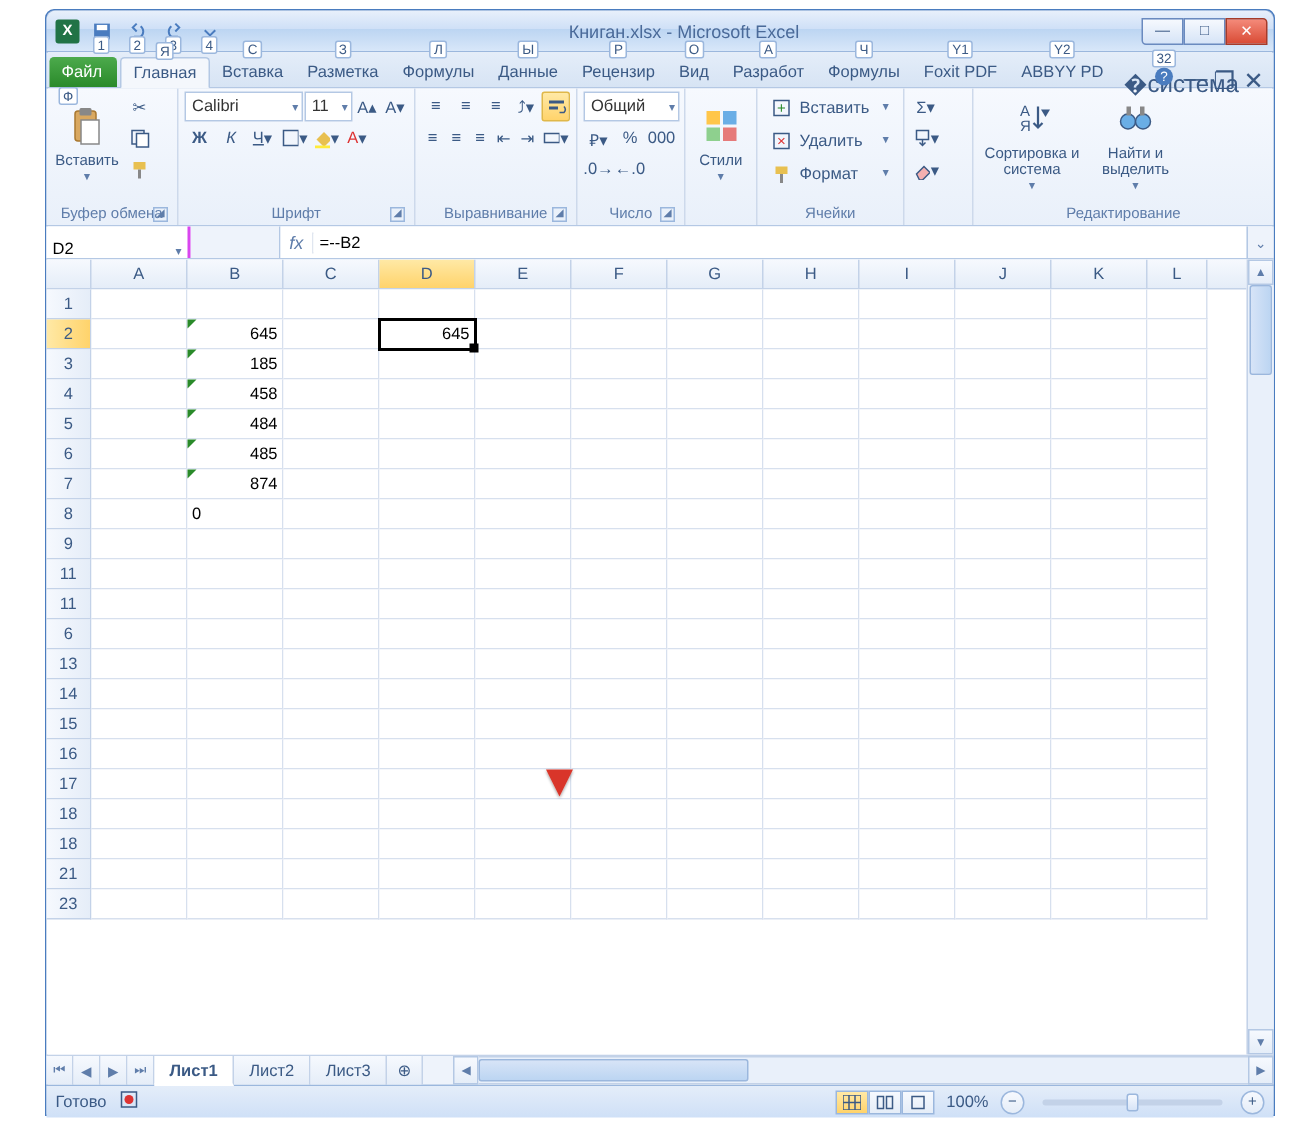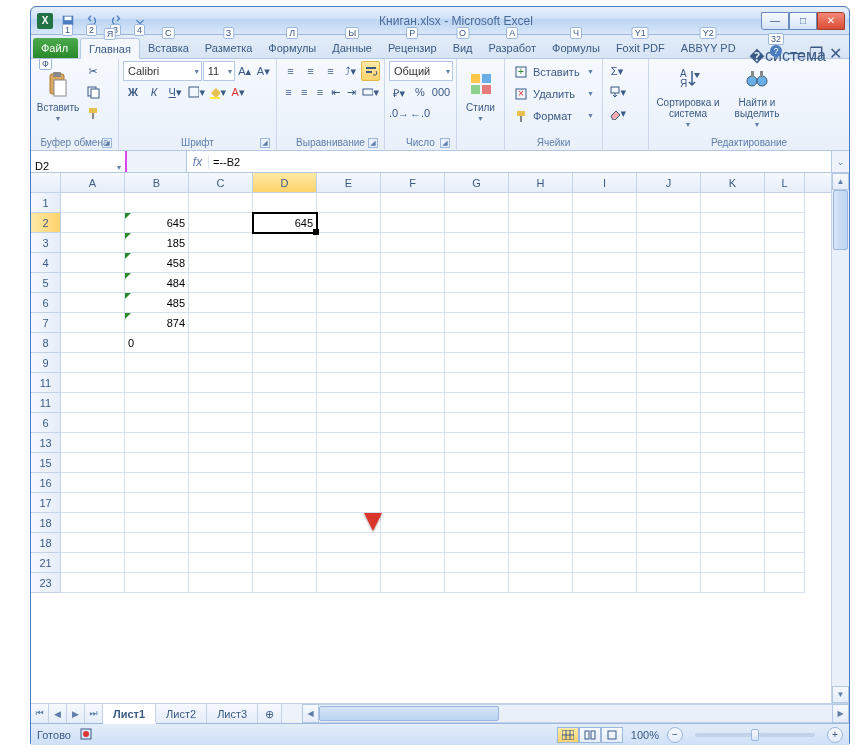--- a/index.html
+++ b/index.html
@@ -623,20 +623,35 @@
             <div class="cell" style="width: 64px;"></div>
             <div class="cell" style="width: 64px;"></div>
             <div class="cell" style="width: 64px;"></div>
             <div class="cell" style="width: 64px;"></div>
             <div class="cell" style="width: 64px;"></div>
             <div class="cell" style="width: 64px;"></div>
             <div class="cell" style="width: 64px;"></div>
             <div class="cell" style="width: 40px;"></div>
           </div>
           <div class="row">
+            <div class="rh">14</div>
+            <div class="cell" style="width: 64px;"></div>
+            <div class="cell" style="width: 64px;"></div>
+            <div class="cell" style="width: 64px;"></div>
+            <div class="cell" style="width: 64px;"></div>
+            <div class="cell" style="width: 64px;"></div>
+            <div class="cell" style="width: 64px;"></div>
+            <div class="cell" style="width: 64px;"></div>
+            <div class="cell" style="width: 64px;"></div>
+            <div class="cell" style="width: 64px;"></div>
+            <div class="cell" style="width: 64px;"></div>
+            <div class="cell" style="width: 64px;"></div>
+            <div class="cell" style="width: 40px;"></div>
+          </div>
+          <div class="row">
             <div class="rh">15</div>
             <div class="cell" style="width: 64px;"></div>
             <div class="cell" style="width: 64px;"></div>
             <div class="cell" style="width: 64px;"></div>
             <div class="cell" style="width: 64px;"></div>
             <div class="cell" style="width: 64px;"></div>
             <div class="cell" style="width: 64px;"></div>
             <div class="cell" style="width: 64px;"></div>
             <div class="cell" style="width: 64px;"></div>
             <div class="cell" style="width: 64px;"></div>

